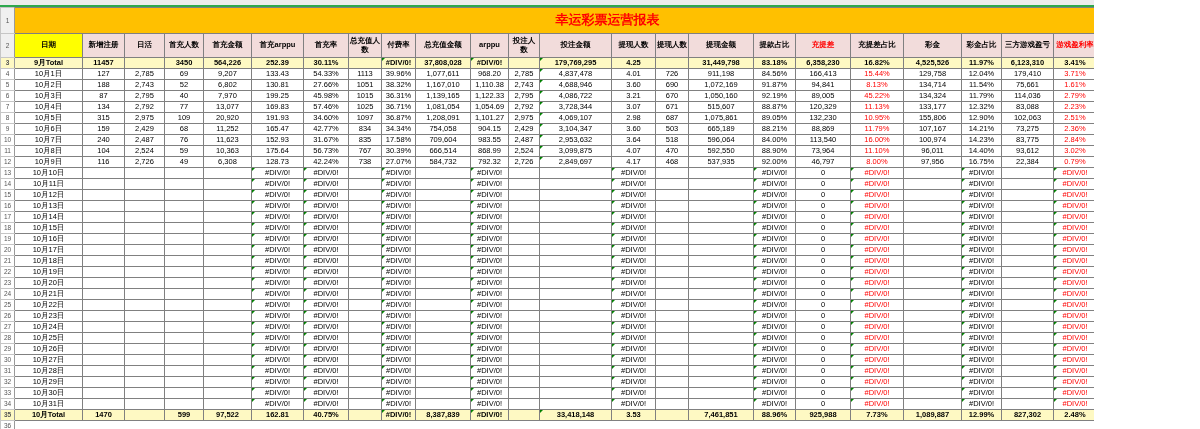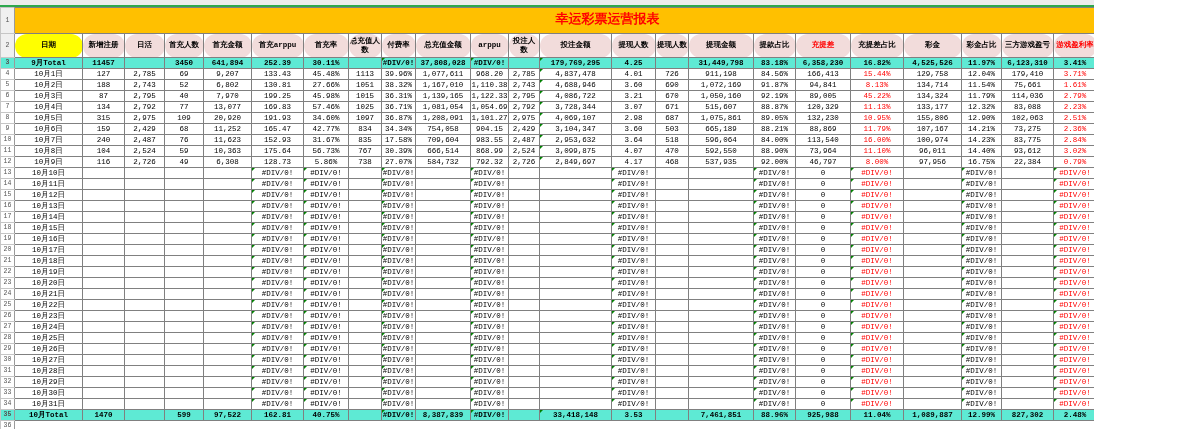--- a/index.html
+++ b/index.html
@@ -1,31 +1,31 @@
 <!DOCTYPE html>
 <html><head>
 <meta charset="utf-8">
 <style>
   html,body{margin:0;padding:0;background:#fff;}
   .sheet{width:1094px;height:429px;overflow:hidden;background:#fff;
-         font-family:Liberation Mono, monospace;position:relative;}
+         font-family:Liberation Sans, sans-serif;position:relative;}
   .letters{height:5px;background:#ececec;border-bottom:2px solid #2EA84E;}
   table.grid{border-collapse:collapse;table-layout:fixed;width:1200px;}
   td,th{padding:0;margin:0;font-size:7.5px;text-align:center;vertical-align:middle;
         overflow:hidden;white-space:nowrap;height:10px;line-height:1.1;
         border:1px solid #808080;position:relative;color:#000;}
   td.gutter{background:#f0f0f0;color:#555;font-size:6.5px;border:1px solid #c6c6c6;
             border-right:1px solid #9a9a9a;}
   tr.title-row td.title{background:#FFC000;color:#FF0000;font-weight:bold;font-size:13px;
             height:25px;border:1px solid #808080;}
   tr.header-row th{background:#F2DCDB;font-weight:bold;font-size:7.5px;height:23px;
-            white-space:normal;word-break:break-all;line-height:1.15;padding:0 1px;border-radius:12px;}
+            white-space:normal;word-break:break-all;line-height:1.15;padding:0 1px;}
   tr.header-row th.yellow{background:#FFFF00;}
   tr.header-row th.redtext{color:#FF0000;}
-  tr.total td{background:#5eead4;font-weight:bold;}
+  tr.total td{background:#fef9c3;font-weight:bold;}
   tr.daily td,tr.empty td{background:#fff;}
   td.red{color:#FF0000;}
   .tri::before{content:"";position:absolute;top:0;left:0;width:0;height:0;
             border-top:3px solid #008000;border-right:3px solid transparent;}
   tr.filler td{border:none;background:#fff;height:10px;}
   tr.filler td.gutter{border:1px solid #c6c6c6;border-right:1px solid #9a9a9a;border-bottom:none;}
 </style>
 </head>
 <body>
 
@@ -94,21 +94,21 @@
           <th>次留</th>
           <th>3留</th>
           <th>7留</th>
         </tr>
         <tr class="total">
           <td class="gutter">3</td>
           <td>9月Total</td>
           <td>11457</td>
           <td></td>
           <td>3450</td>
-          <td>641,894</td>
+          <td>564,226</td>
           <td>252.39</td>
           <td>30.11%</td>
           <td></td>
           <td class="tri">#DIV/0!</td>
           <td>37,808,028</td>
           <td class="tri">#DIV/0!</td>
           <td></td>
           <td class="tri">179,769,295</td>
           <td>4.25</td>
           <td></td>
@@ -125,21 +125,21 @@
           <td></td>
         </tr>
         <tr class="daily">
           <td class="gutter">4</td>
           <td>10月1日</td>
           <td>127</td>
           <td>2,785</td>
           <td>69</td>
           <td>9,207</td>
           <td>133.43</td>
-          <td>45.48%</td>
+          <td>54.33%</td>
           <td>1113</td>
           <td>39.96%</td>
           <td>1,077,611</td>
           <td>968.20</td>
           <td>2,785</td>
           <td class="tri">4,837,478</td>
           <td>4.01</td>
           <td>726</td>
           <td>911,198</td>
           <td>84.56%</td>
@@ -357,21 +357,21 @@
           <td></td>
         </tr>
         <tr class="daily">
           <td class="gutter">12</td>
           <td>10月9日</td>
           <td>116</td>
           <td>2,726</td>
           <td>49</td>
           <td>6,308</td>
           <td>128.73</td>
-          <td>5.86%</td>
+          <td>42.24%</td>
           <td>738</td>
           <td>27.07%</td>
           <td>584,732</td>
           <td>792.32</td>
           <td>2,726</td>
           <td class="tri">2,849,697</td>
           <td>4.17</td>
           <td>468</td>
           <td>537,935</td>
           <td>92.00%</td>
@@ -1036,21 +1036,21 @@
           <td class="tri">#DIV/0!</td>
           <td>8,387,839</td>
           <td class="tri">#DIV/0!</td>
           <td></td>
           <td class="tri">33,418,148</td>
           <td>3.53</td>
           <td></td>
           <td>7,461,851</td>
           <td>88.96%</td>
           <td>925,988</td>
-          <td>11.04%</td>
+          <td>7.73%</td>
           <td>1,089,887</td>
           <td>12.99%</td>
           <td>827,302</td>
           <td>2.48%</td>
           <td></td>
           <td></td>
           <td></td>
         </tr>
         <tr class="filler">
           <td class="gutter">36</td>

